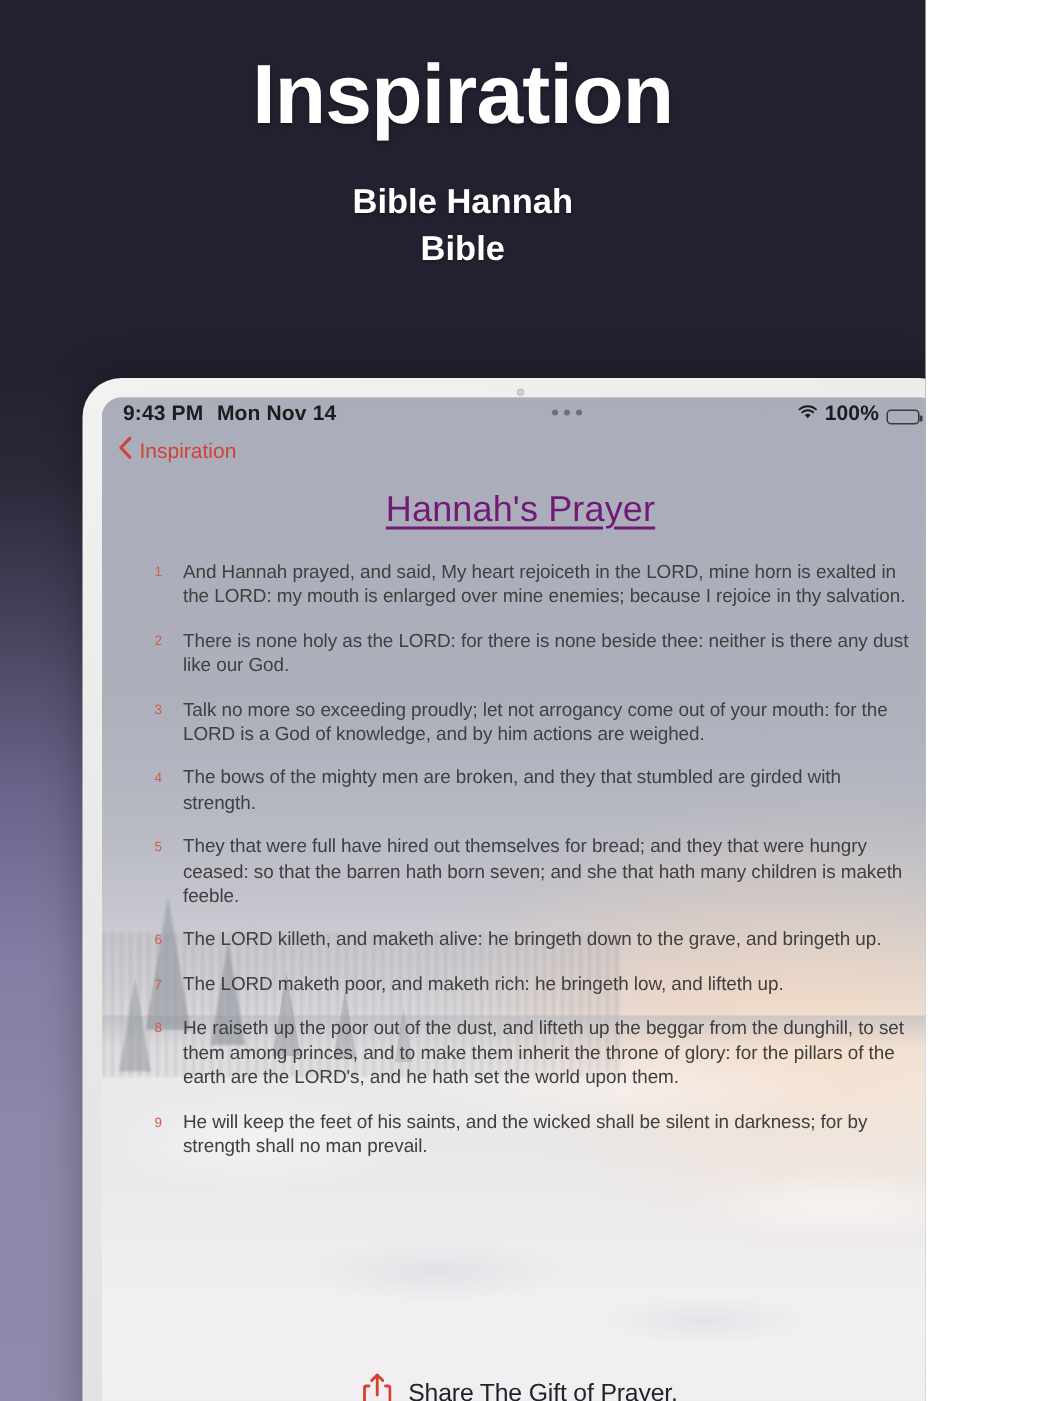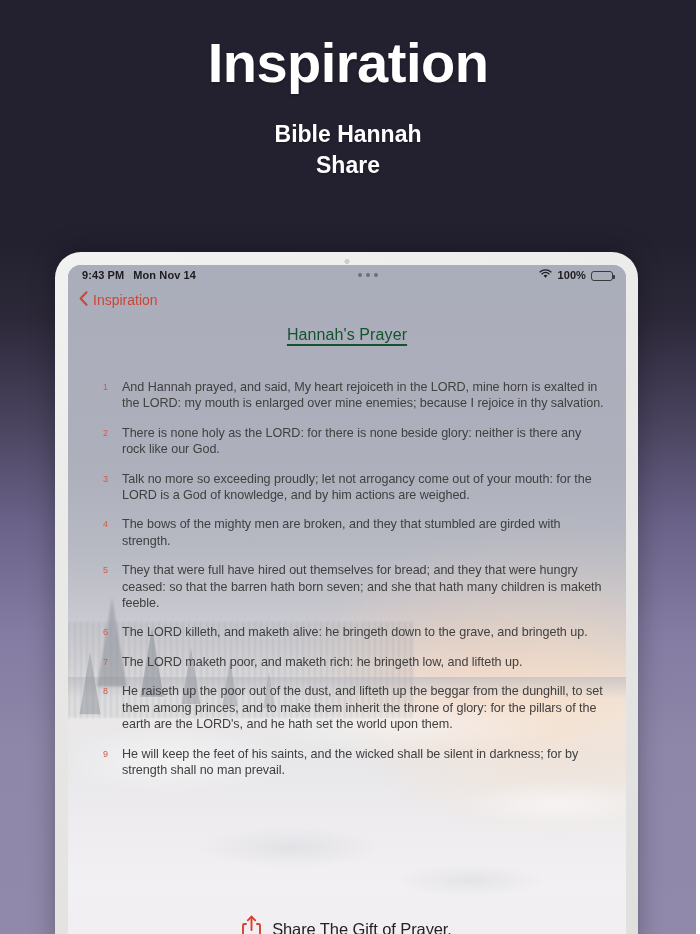--- a/index.html
+++ b/index.html
@@ -6,21 +6,21 @@
 
   html, body {
     width: 700px;
     height: 934px;
     overflow: hidden;
     font-family: "Liberation Sans", sans-serif;
   }
 
   #app {
     position: relative;
-    width: 696px;
+    width: 617px;
     height: 934px;
     background: linear-gradient(to bottom,
         #23212f 0%,
         #232130 26%,
         #2c2839 34%,
         #46405a 44%,
         #6a6288 56%,
         #847ca2 68%,
         #8f87a9 80%,
         #9189ab 100%);
@@ -170,21 +170,21 @@
   }
 
   
   .statusbar {
     position: relative;
     z-index: 3;
     height: 20px;
     display: flex;
     align-items: center;
     padding: 0 13px 0 14px;
-    font-size: 11px;
+    font-size: 14px;
     font-weight: bold;
     color: #1c1c1e;
     letter-spacing: 0.1px;
   }
   .sb-left { display: flex; gap: 9px; }
   .sb-center { flex: 1; display: flex; justify-content: center; align-items: center; gap: 4px; }
   .sb-dot { width: 4px; height: 4px; border-radius: 50%; background: #6e7078; }
   .sb-right { display: flex; align-items: flex-end; gap: 5px; }
   .wifi-icon { display: inline-block; }
   .battery {
@@ -226,26 +226,26 @@
   
   .content {
     position: relative;
     z-index: 3;
     padding: 11px 18px 0 18px;
     height: calc(100% - 50px);
     overflow: hidden;
   }
   .prayer-title {
     text-align: center;
-    font-size: 16px;
-    color: #14532d;
+    font-size: 24px;
+    color: #701a75;
     text-decoration: underline;
     text-underline-offset: 4px;
     text-decoration-thickness: 1.5px;
-    margin-bottom: 35px;
+    margin-bottom: 19px;
     letter-spacing: 0.1px;
   }
   .verse {
     display: flex;
     margin-bottom: 13px;
   }
   .verse-num {
     flex: 0 0 22px;
     font-size: 9px;
     color: #d35a4a;
@@ -283,21 +283,21 @@
 </style>
 </head>
 <body>
 
 <div id="app">
 
   <div class="promo">
     <div class="promo-title">Inspiration</div>
     <div class="promo-sub">
       <div>Bible Hannah</div>
-      <div>Share</div>
+      <div>Bible</div>
     </div>
   </div>
 
   <div class="device">
     <div class="camera-dot"></div>
 
     <div class="screen">
 
       <div class="photo">
         <div class="treeline"></div>
@@ -350,21 +350,21 @@
 
       <div class="content">
         <div class="prayer-title">Hannah's Prayer</div>
 
         <div class="verse">
           <div class="verse-num">1</div>
           <div class="verse-text">And Hannah prayed, and said, My heart rejoiceth in the LORD, mine horn is exalted in the LORD: my mouth is enlarged over mine enemies; because I rejoice in thy salvation.</div>
         </div>
         <div class="verse">
           <div class="verse-num">2</div>
-          <div class="verse-text">There is none holy as the LORD: for there is none beside glory: neither is there any rock like our God.</div>
+          <div class="verse-text">There is none holy as the LORD: for there is none beside thee: neither is there any dust like our God.</div>
         </div>
         <div class="verse">
           <div class="verse-num">3</div>
           <div class="verse-text">Talk no more so exceeding proudly; let not arrogancy come out of your mouth: for the LORD is a God of knowledge, and by him actions are weighed.</div>
         </div>
         <div class="verse">
           <div class="verse-num">4</div>
           <div class="verse-text">The bows of the mighty men are broken, and they that stumbled are girded with strength.</div>
         </div>
         <div class="verse">

